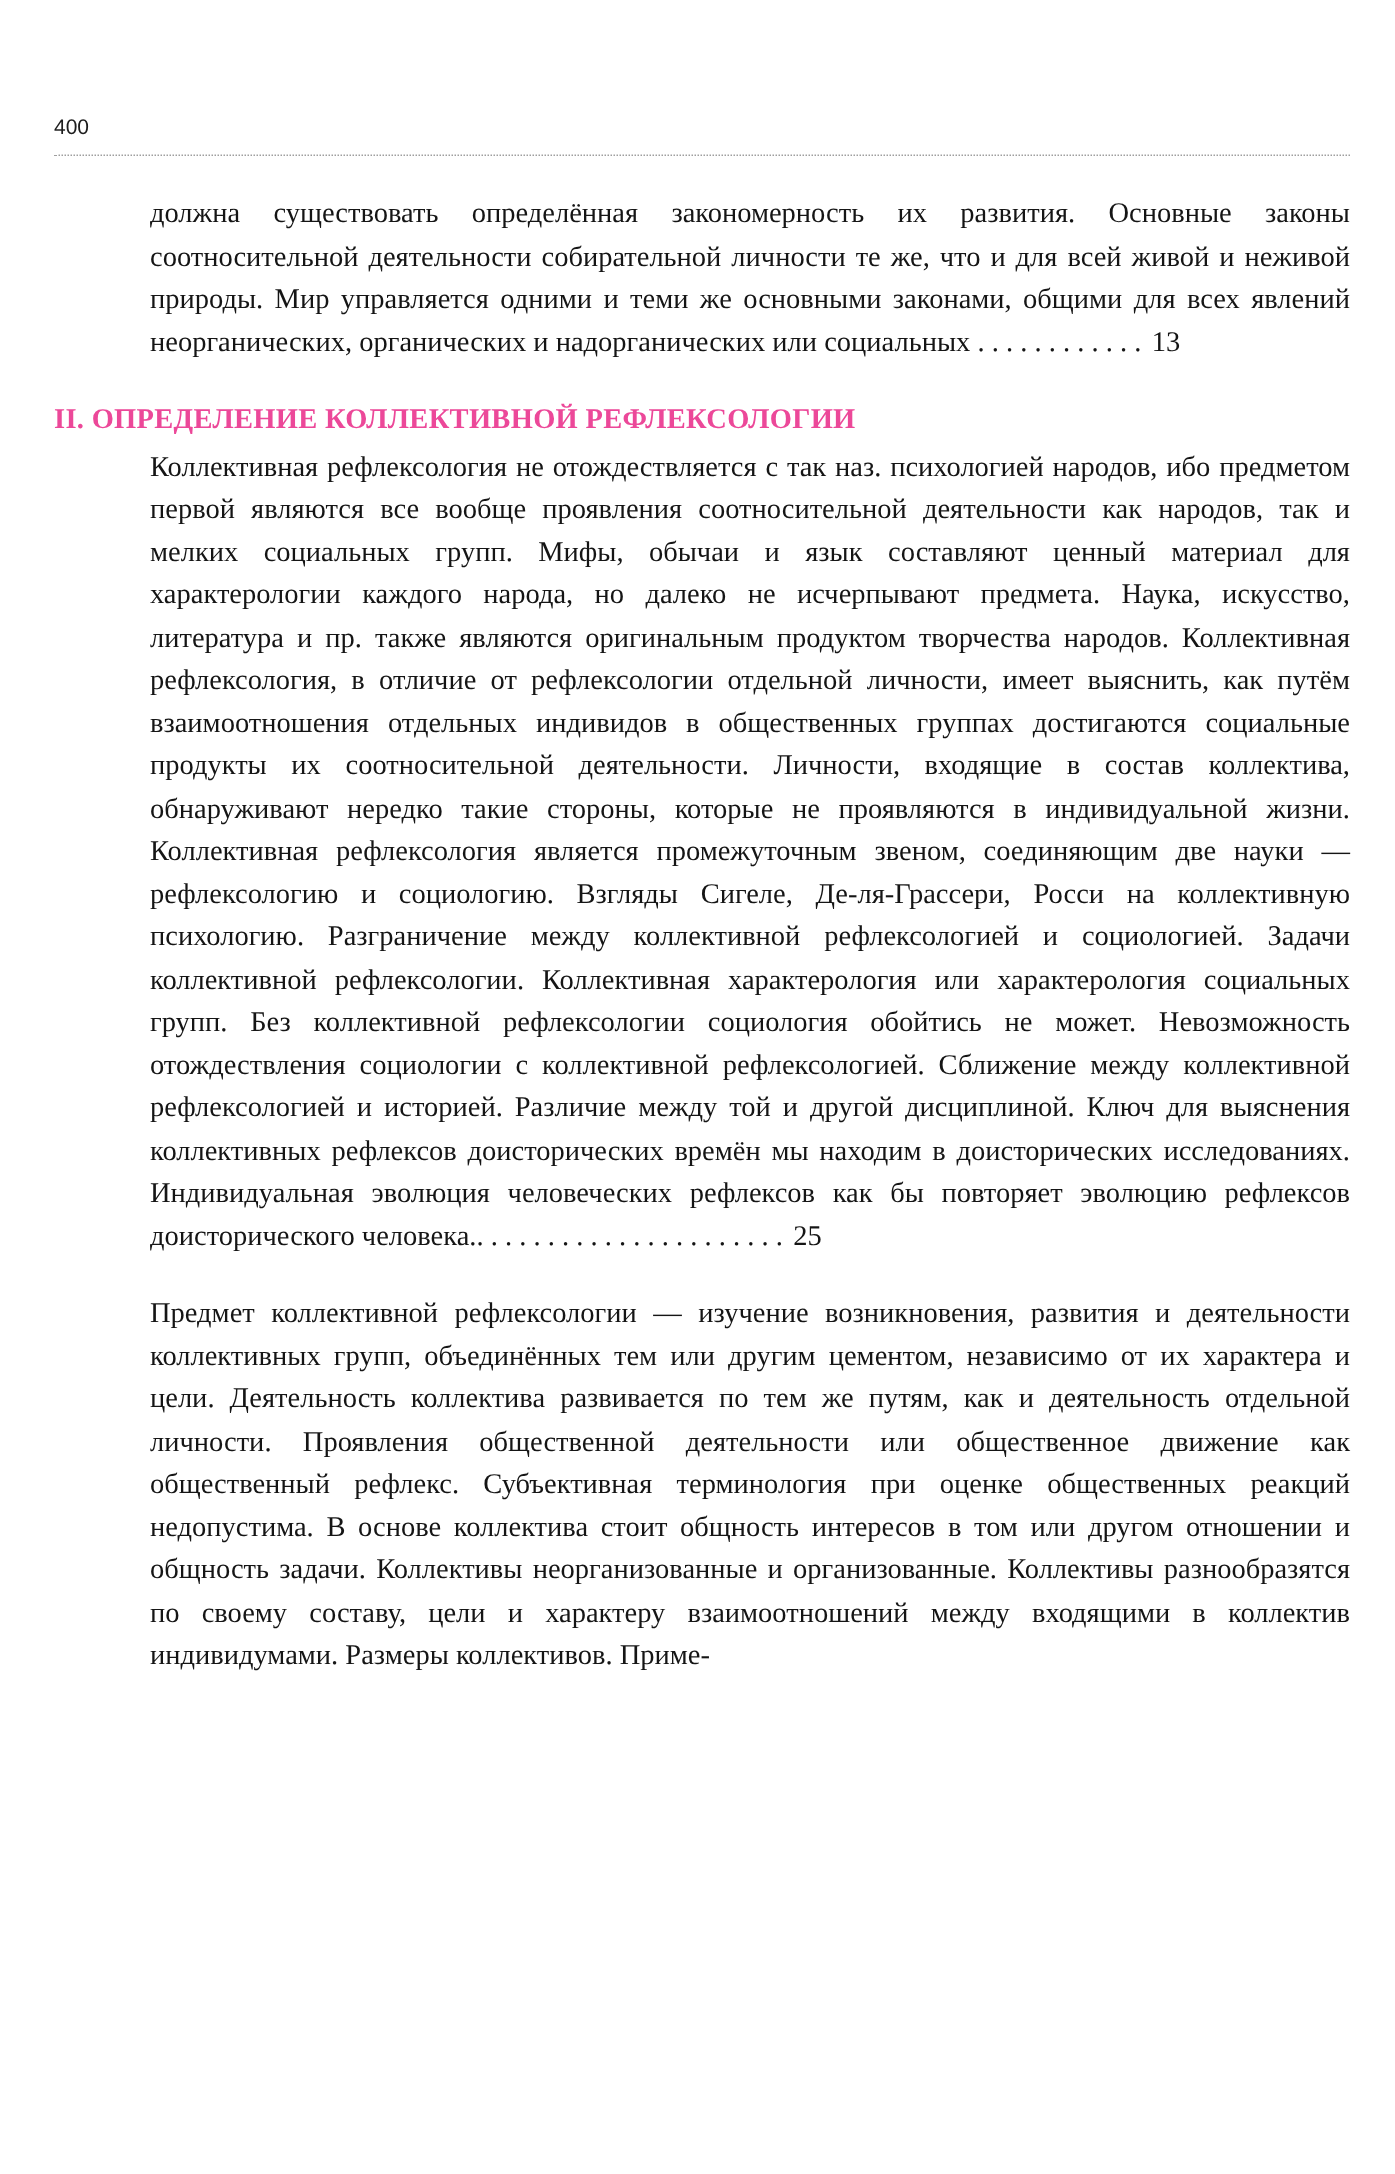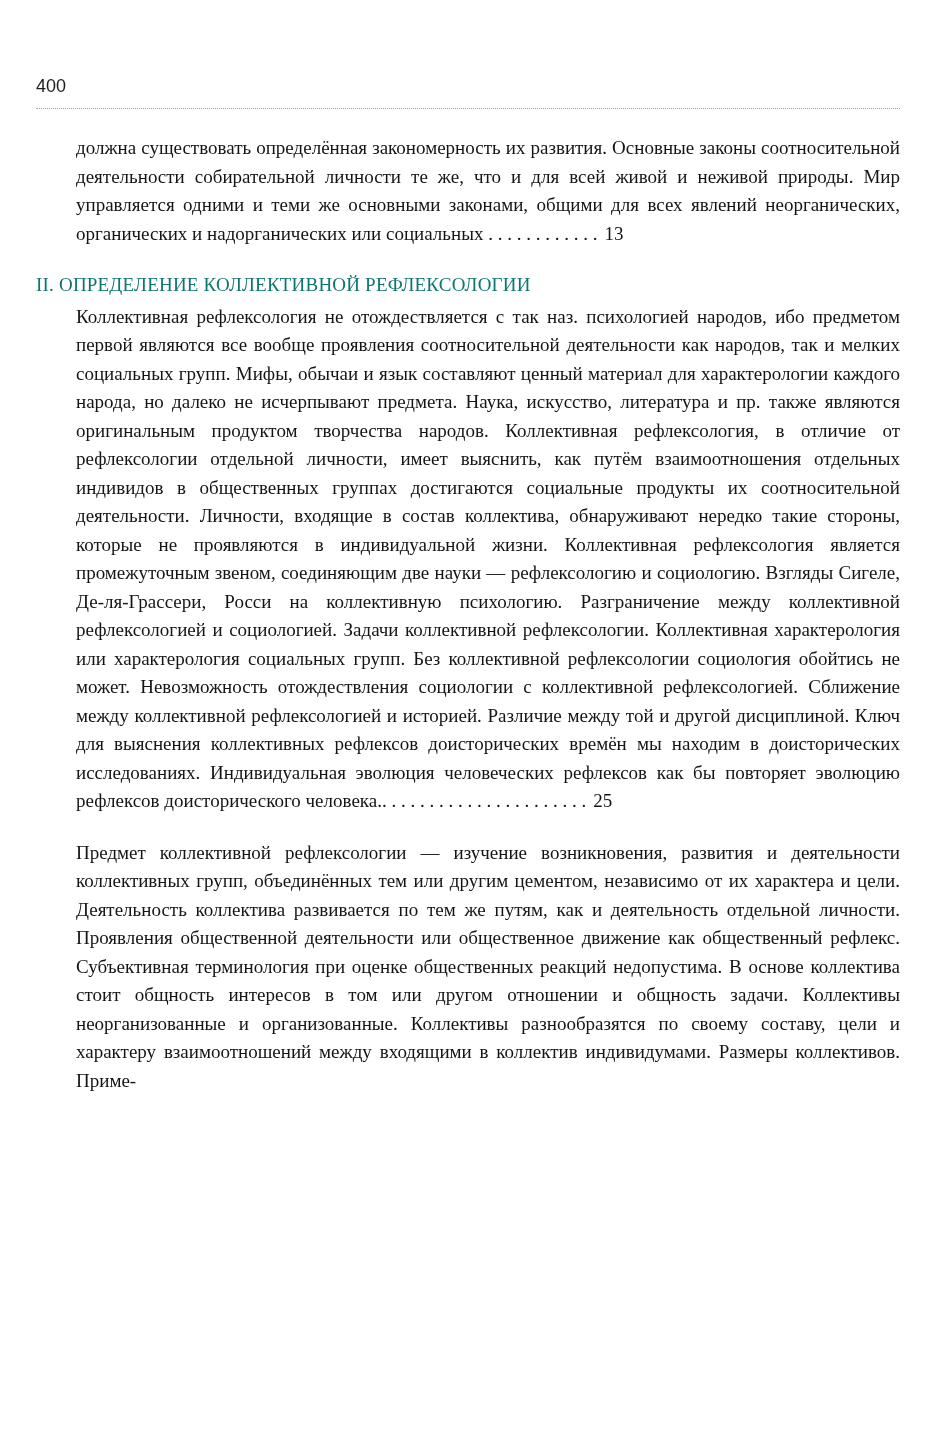--- a/index.html
+++ b/index.html
@@ -12,46 +12,46 @@
     color: #161616;
   }
   .page {
     padding: 76px 30px 0 36px;
   }
   .page-header {
     display: grid;
     grid-template-columns: 1fr auto 1fr;
     align-items: baseline;
     font-family: "Liberation Sans", "DejaVu Sans", sans-serif;
-    font-size: 18px;
+    font-size: 14px;
     color: #1d1d1d;
     padding: 0 2px 11px 0;
   }
   .page-number { justify-self: start; }
   .running-title { justify-self: center; }
   .header-spacer { justify-self: end; }
   .header-rule {
     height: 0;
     border-top: 1.5px dotted #9f9f9f;
   }
   .toc {
     padding-top: 25px;
     font-size: 19px;
     line-height: 1.5;
   }
   .toc-entry + .toc-entry { margin-top: 23px; }
   .entry-heading {
     font-size: 19px;
-    font-weight: normal;
+    font-weight: bold;
     letter-spacing: 0.2px;
     margin: 0 0 3px 0;
-    color: #0f766e;
+    color: #ec4899;
   }
   .entry-body {
-    margin-left: 40px;
+    margin-left: 64px;
     text-align: justify;
     color: #151515;
   }
   .leader { white-space: normal; }
   .pageref { margin-left: 7px; }
 </style>
 </head>
 <body>
 
 <div class="page">

